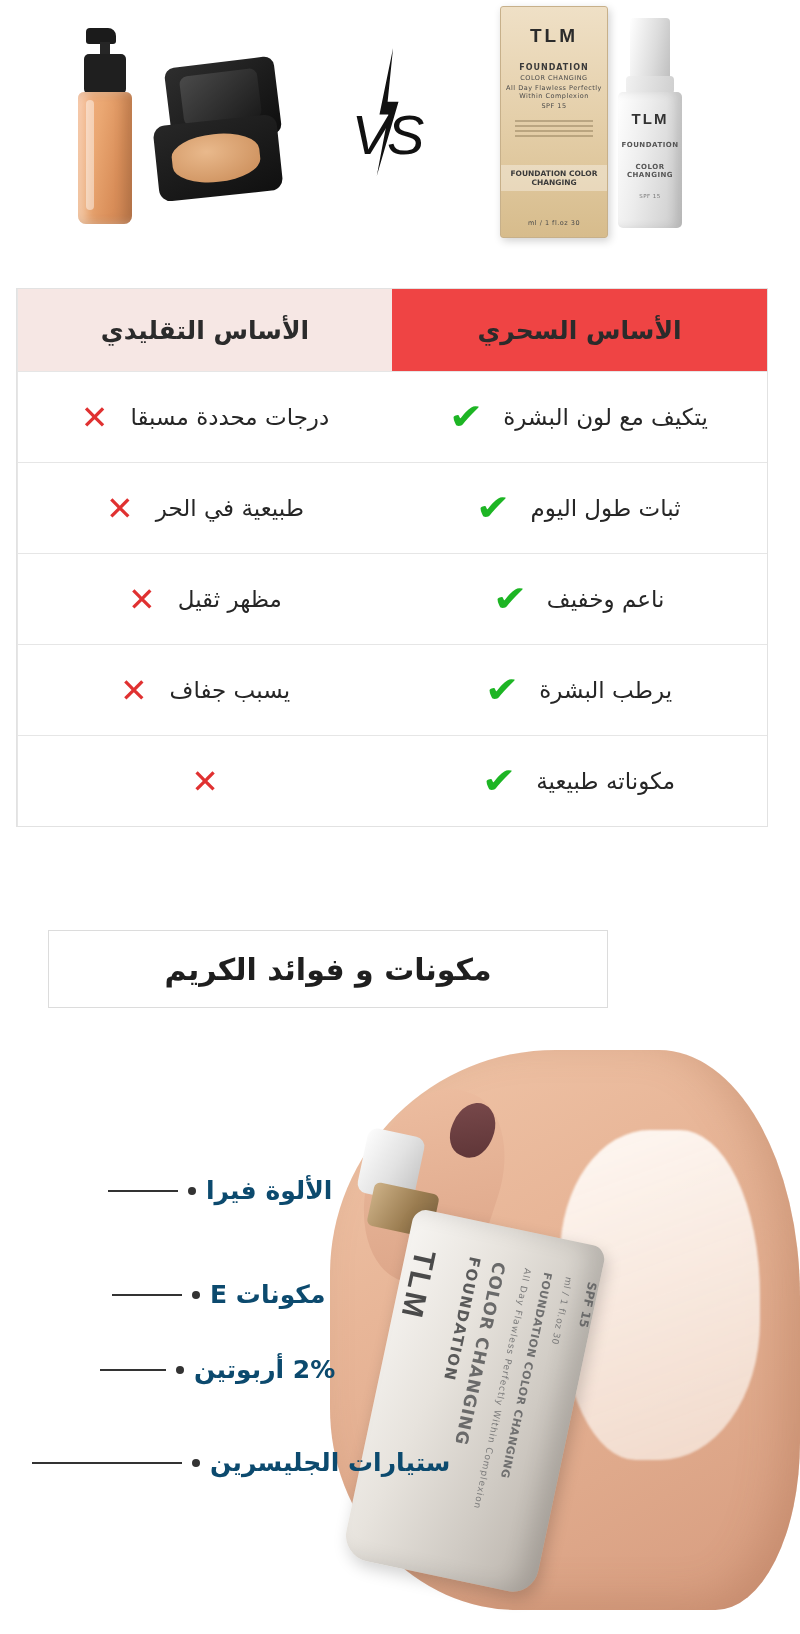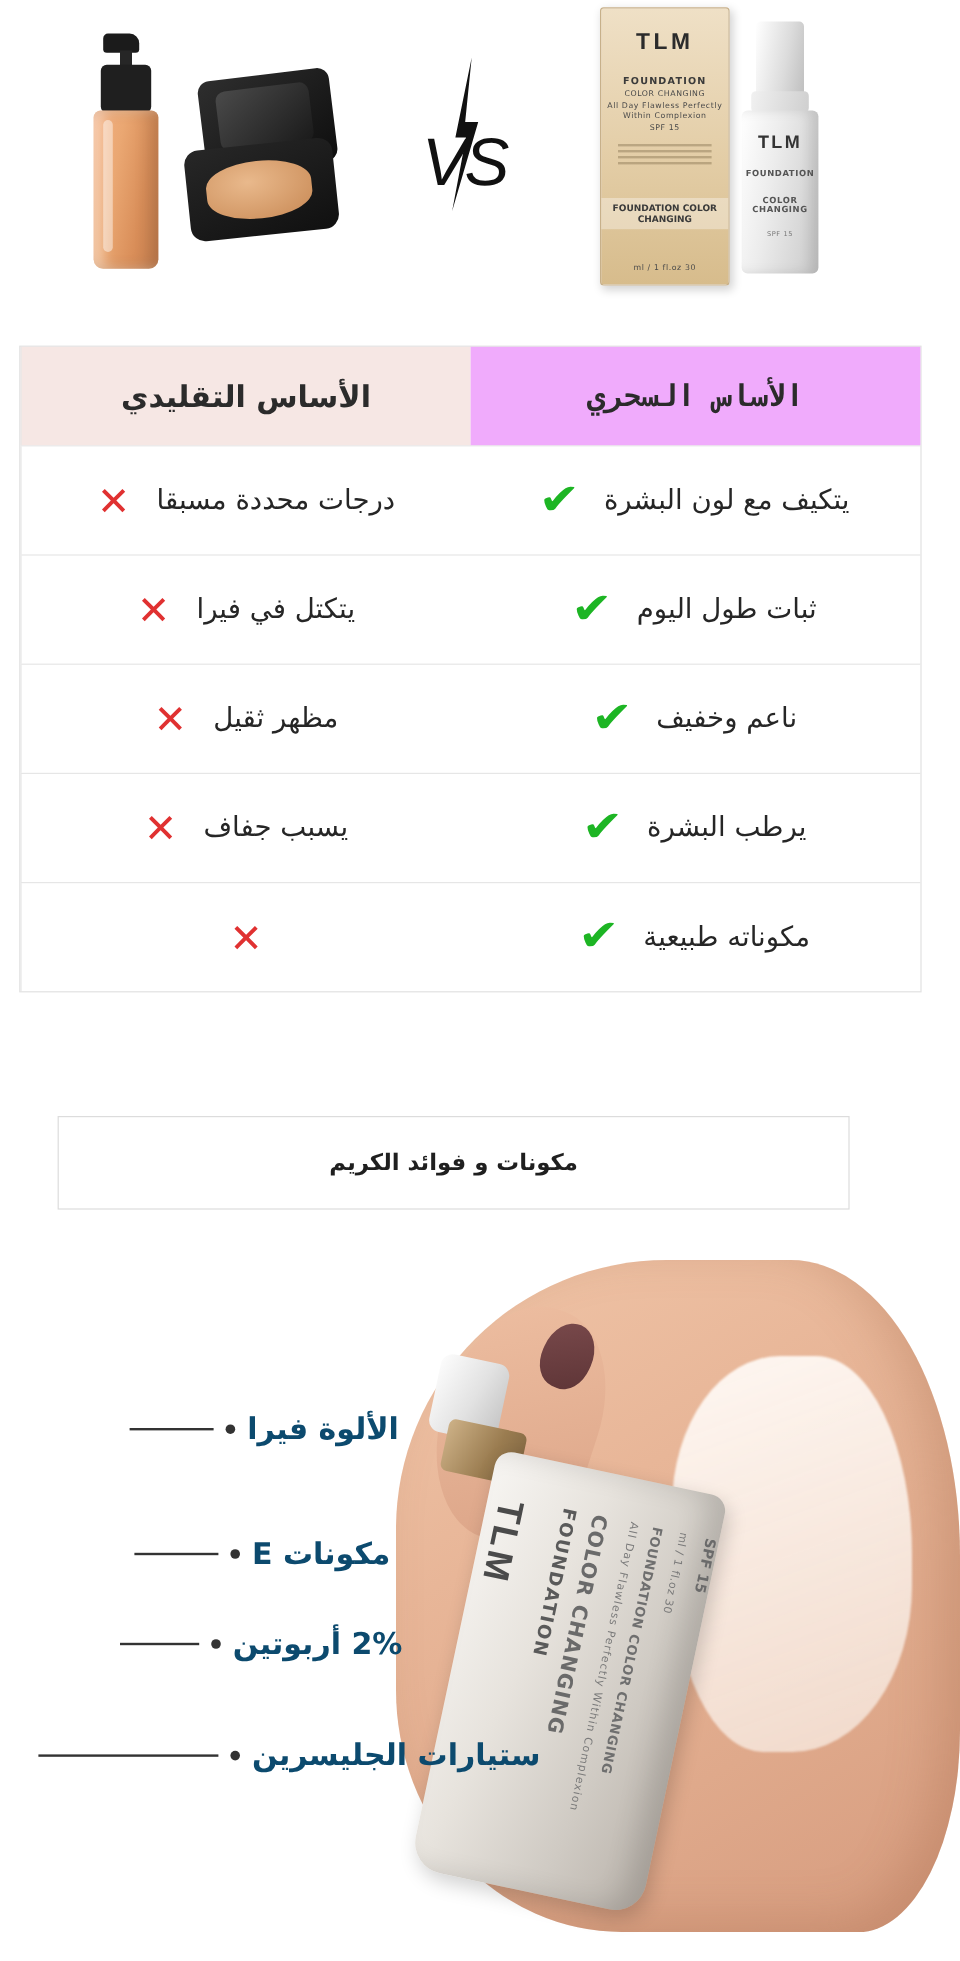--- a/index.html
+++ b/index.html
@@ -322,22 +322,21 @@
     width: 50%;
     display: flex;
     align-items: center;
     justify-content: center;
     gap: 22px;
     padding: 14px 10px;
     min-height: 90px;
   }
   .t-cell.left-col { border-left: 1px solid #e6e6e6; }
   .head-magic {
-    background: #f0abfc;
-    font-family: Liberation Mono, monospace;
+    background: #ef4444;
   }
   .head-trad {
     background: #f6e7e4;
   }
   .t-head {
     min-height: 82px;
     font-size: 25px;
     font-weight: 700;
     color: #2b2b2b;
   }
@@ -360,28 +359,28 @@
     font-size: 33px;
     font-weight: 700;
     line-height: 1;
   }
 
   
   .section-title {
     position: absolute;
     left: 48px;
     top: 930px;
-    width: 660px;
+    width: 560px;
     height: 78px;
     border: 1px solid #dcdcdc;
     background: #fff;
     display: flex;
     align-items: center;
     justify-content: center;
-    font-size: 19px;
+    font-size: 30px;
     font-weight: 700;
     color: #1f1f1f;
   }
 
   
   .photo {
     position: absolute;
     left: 0;
     top: 1040px;
     width: 800px;
@@ -664,21 +663,21 @@
       <span class="mark-no">✕</span>
     </div>
   </div>
 
   <div class="t-row">
     <div class="t-cell">
       <span class="t-text">ثبات طول اليوم</span>
       <span class="mark-ok">✔</span>
     </div>
     <div class="t-cell left-col">
-      <span class="t-text">يتكتل في فيرا</span>
+      <span class="t-text">طبيعية في الحر</span>
       <span class="mark-no">✕</span>
     </div>
   </div>
 
   <div class="t-row">
     <div class="t-cell">
       <span class="t-text">ناعم وخفيف</span>
       <span class="mark-ok">✔</span>
     </div>
     <div class="t-cell left-col">

